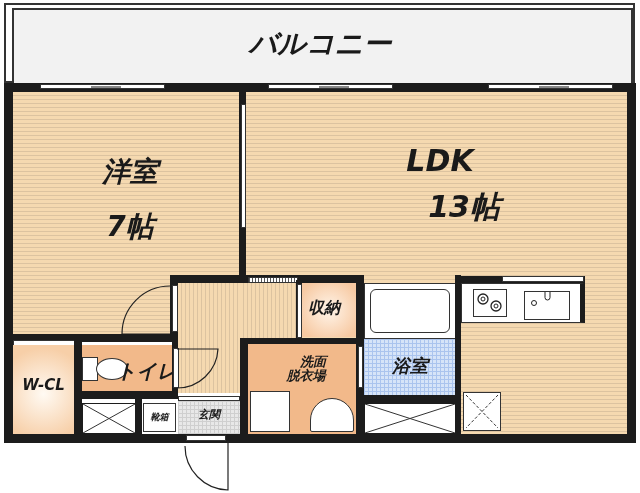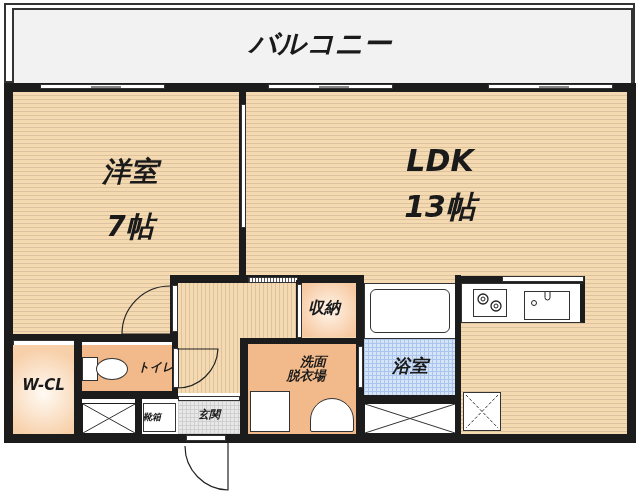--- a/index.html
+++ b/index.html
@@ -28,21 +28,21 @@
 
 <div class="abs floor-h" style="left:13px;top:92px;width:227px;height:242px;"></div>
 <div class="label" style="left:80px;top:158px;width:100px;font-size:28px;">洋室</div>
 <div class="label" style="left:80px;top:197px;width:100px;font-size:28px;margin-top:16px;">7帖</div>
 
 <div class="wall" style="left:239px;top:92px;width:7px;height:185px;"></div>
 <div class="abs" style="left:241px;top:104px;width:3px;height:122px;background:#fff;border:1px solid #333;"></div>
 
 <div class="abs floor-h" style="left:246px;top:92px;width:381px;height:342px;"></div>
 <div class="label" style="left:380px;top:146px;width:120px;font-size:30px;">LDK</div>
-<div class="label" style="left:380px;top:192px;width:120px;font-size:30px;">13帖</div>
+<div class="label" style="left:380px;top:192px;width:120px;font-size:30px;text-align:right;">13帖</div>
 
 <div class="window" style="left:40px;top:84px;width:125px;">
     <div class="pane" style="left:50px;width:30px;"></div>
   </div>
 <div class="window" style="left:268px;top:84px;width:125px;">
     <div class="pane" style="left:50px;width:30px;"></div>
   </div>
 <div class="window" style="left:488px;top:84px;width:125px;">
     <div class="pane" style="left:50px;width:30px;"></div>
   </div>
@@ -58,37 +58,37 @@
 
 <div class="wall" style="left:13px;top:334px;width:165px;height:8px;"></div>
 <div class="abs" style="left:13px;top:340px;width:60px;height:4px;background:#fff;border:1px solid #333;"></div>
 <div class="abs" style="left:13px;top:345px;width:61px;height:89px;background:radial-gradient(circle at 50% 55%,#fffaf3 0%,#f7cfa8 80%);"></div>
 <div class="label" style="left:13px;top:378px;width:61px;font-size:15px;">W-CL</div>
 <div class="wall" style="left:74px;top:334px;width:8px;height:100px;"></div>
 
 <div class="abs" style="left:82px;top:345px;width:90px;height:46px;background:#f2b98a;"></div>
 <div class="abs" style="left:82px;top:357px;width:14px;height:22px;background:#fff;border:1px solid #333;"></div>
 <div class="abs" style="left:96px;top:358px;width:30px;height:20px;background:#fff;border:1px solid #333;border-radius:50%;"></div>
-<div class="label" style="left:132px;top:361px;width:48px;font-size:12px;">トイレ</div>
+<div class="label" style="left:116px;top:361px;width:48px;font-size:20px;">トイレ</div>
 <div class="wall" style="left:172px;top:340px;width:6px;height:55px;"></div>
 <div class="abs" style="left:173px;top:348px;width:4px;height:38px;background:#fff;border:1px solid #333;"></div>
 <svg class="abs" style="left:176px;top:348px;" width="44" height="42">
     <path d="M1,1 L42,1 A41,41 0 0 1 1,40" fill="none" stroke="#222" stroke-width="1.2"></path>
   </svg>
 <div class="wall" style="left:74px;top:391px;width:104px;height:8px;"></div>
 
 <div class="xbox" style="left:82px;top:403px;width:52px;height:29px;">
     <svg viewBox="0 0 52 29" preserveAspectRatio="none">
       <line x1="0" y1="0" x2="52" y2="29" stroke="#333"></line>
       <line x1="52" y1="0" x2="0" y2="29" stroke="#333"></line>
     </svg>
   </div>
 <div class="wall" style="left:135px;top:399px;width:7px;height:35px;"></div>
 <div class="abs" style="left:143px;top:403px;width:33px;height:29px;background:#fff;border:1px solid #333;box-sizing:border-box;"></div>
-<div class="label" style="left:143px;top:413px;width:16px;font-size:9px;">靴箱</div>
+<div class="label" style="left:143px;top:413px;width:33px;font-size:9px;">靴箱</div>
 
 <div class="abs" style="left:178px;top:396px;width:62px;height:5px;background:#fff;border:1px solid #333;box-sizing:border-box;"></div>
 <div class="abs" style="left:178px;top:401px;width:62px;height:33px;background-color:#e8e8e8;background-image:linear-gradient(#cfcfcf 1px,transparent 1px),linear-gradient(90deg,#cfcfcf 1px,transparent 1px);background-size:4px 4px;"></div>
 <div class="label" style="left:178px;top:409px;width:62px;font-size:11px;">玄関</div>
 <div class="abs" style="left:186px;top:435px;width:40px;height:6px;background:#fff;border:1px solid #333;box-sizing:border-box;"></div>
 <svg class="abs" style="left:184px;top:440px;" width="46" height="52">
     <path d="M44,1 L44,50 A44,44 0 0 1 1,6" fill="none" stroke="#222" stroke-width="1.2"></path>
   </svg>
 
 <div class="wall" style="left:240px;top:338px;width:8px;height:96px;"></div>

